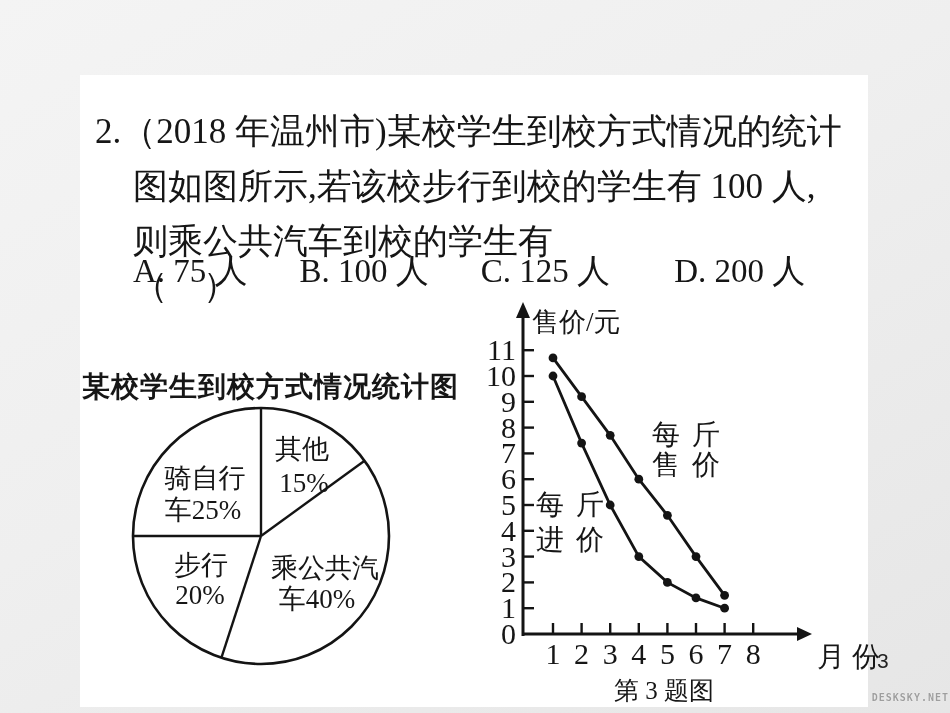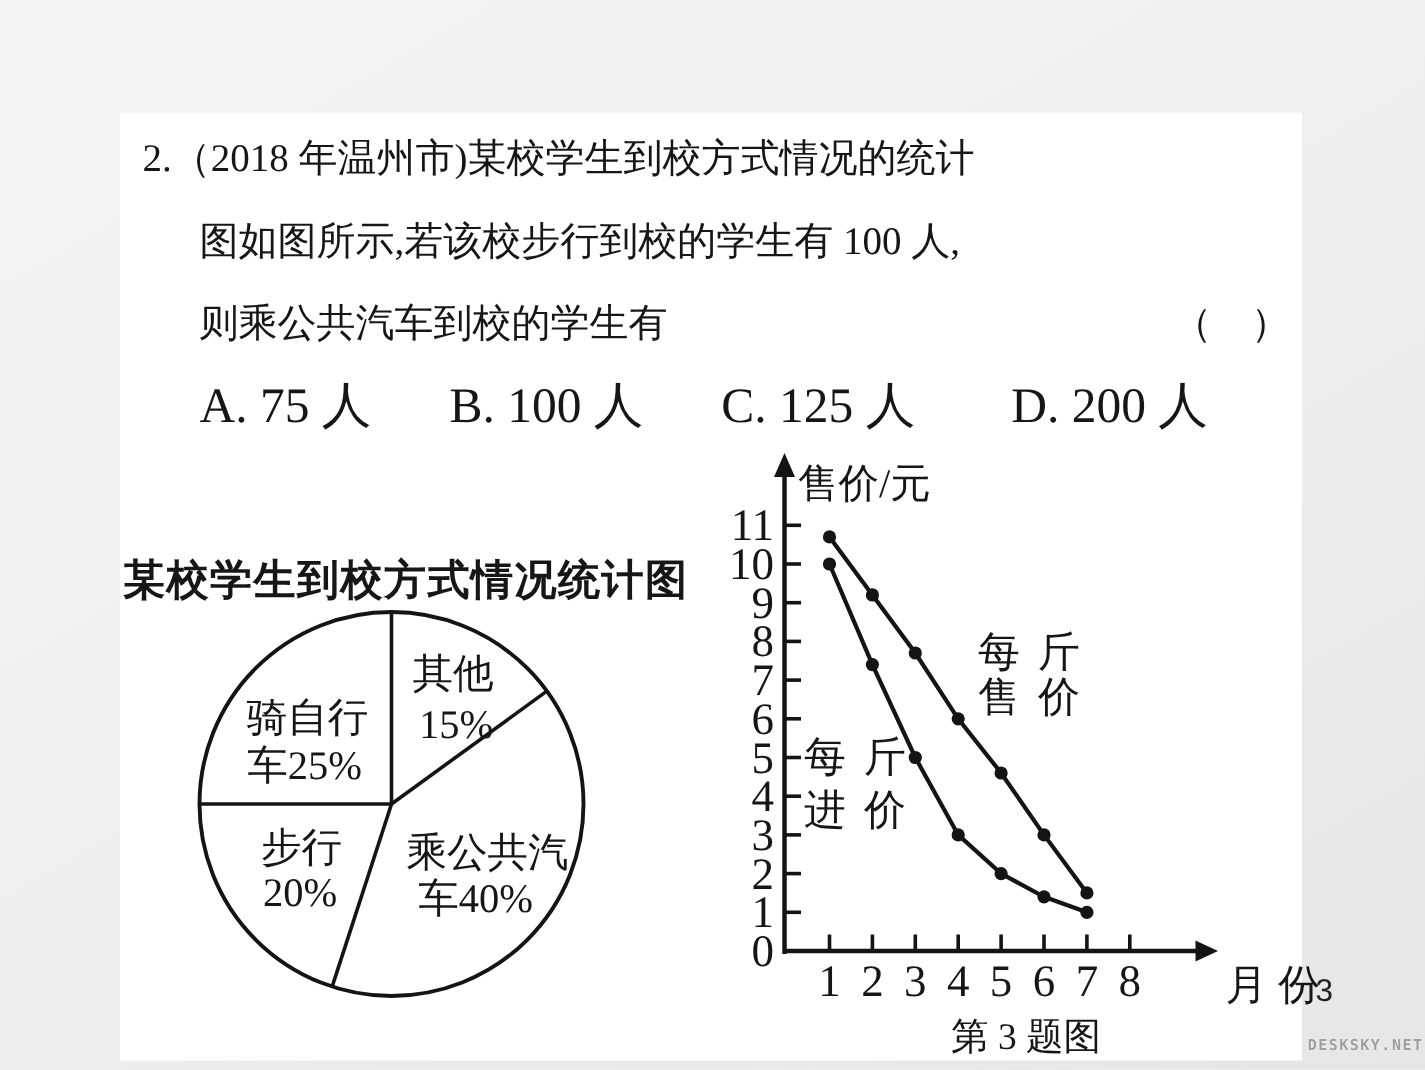--- a/index.html
+++ b/index.html
@@ -2,31 +2,31 @@
 <html><head>
 <meta charset="utf-8">
 <style>
   html,body{margin:0;padding:0;background:#e9e9e9;}
   .stage{
     position:relative;width:950px;height:713px;overflow:hidden;
     background:linear-gradient(150deg,#f4f4f4 0%,#efefef 45%,#e6e6e6 100%);
     font-family:"Liberation Serif","DejaVu Serif",serif;color:#161616;
   }
   .card{position:absolute;left:80px;top:75px;width:788px;height:632px;background:#ffffff;}
-  .qline{position:absolute;font-size:26px;line-height:44px;white-space:pre;}
+  .qline{position:absolute;font-size:35px;line-height:44px;white-space:pre;margin-top:26px;}
   .q1{left:95px;top:84px;}
   .q2{left:133px;top:139px;}
-  .q3{left:133px;top:194px;width:727px;display:flex;justify-content:space-between;}
+  .q3{left:133px;top:194px;width:727px;display:flex;justify-content:space-between;flex-direction:column;}
   .qopts{position:absolute;left:133px;top:249px;display:flex;font-size:33px;line-height:44px;}
   .opt1,.opt2{margin-right:52px;text-align:center;}
   .opt3{margin-right:64px;}
   .pie-title{position:absolute;left:82px;top:368px;font-size:28px;font-weight:700;letter-spacing:1px;}
   .caption{position:absolute;top:674px;width:200px;text-align:center;font-size:25px;}
   .cap2{left:150px;}
-  .cap3{left:584px;}
+  .cap3{left:564px;}
   .pagenum{position:absolute;left:877px;top:649px;font-size:21px;font-family:"Liberation Sans",sans-serif;color:#222;}
   .watermark{
     position:absolute;right:1px;top:692px;
     font-family:"DejaVu Sans Mono",monospace;font-size:10px;font-weight:700;
     color:#9e9e9e;letter-spacing:1px;text-shadow:0 0 1px #ffffff;
   }
   svg text{font-family:"Liberation Serif","DejaVu Serif",serif;fill:#161616;}
   .pie-svg{position:absolute;left:121px;top:396px;}
   .line-svg{position:absolute;left:470px;top:298px;}
 </style>

